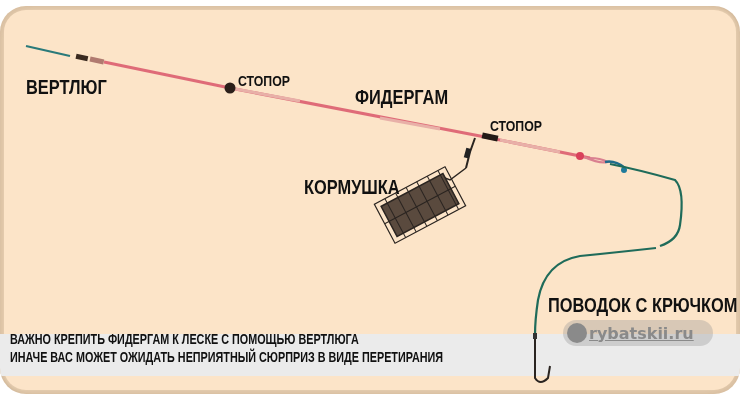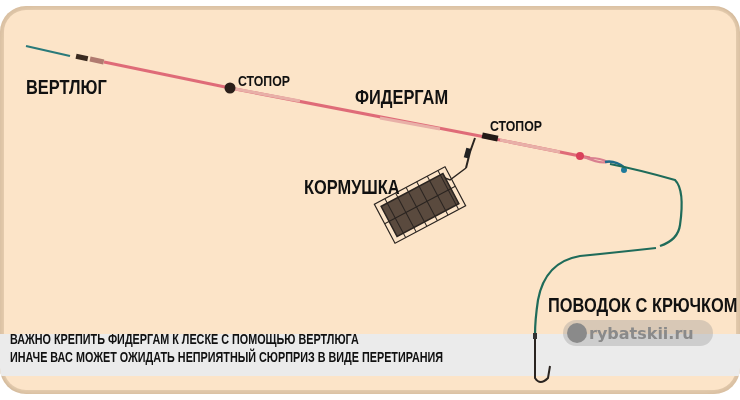--- a/index.html
+++ b/index.html
@@ -29,21 +29,21 @@
     font-weight: bold; font-size: 15px; line-height: 18px;
     transform: scaleX(0.72); transform-origin: left top; white-space: nowrap;
   }
   .note div { white-space: nowrap; }
   .watermark {
     position: absolute; left: 563px; top: 320px; width: 150px; height: 26px;
     border-radius: 13px; background: rgba(150,150,150,0.35);
     display: flex; align-items: center;
   }
   .wm-dot { width: 20px; height: 20px; border-radius: 50%; background: #8a8a8a; margin-left: 4px; }
-  .wm-text { color: #8a8a8a; font-weight: bold; font-size: 16px; margin-left: 2px; font-family: "DejaVu Sans", sans-serif; }
+  .wm-text { color: #8a8a8a; font-weight: bold; font-size: 16px; margin-left: 2px; font-family: "DejaVu Sans", sans-serif; text-decoration: underline; }
   svg.diagram { position: absolute; left: 0; top: 0; width: 740px; height: 400px; }
 </style>
 </head>
 <body>
 
 <div class="card">
   <div class="card-inner"></div>
   <div class="band"></div>
 </div>
 

